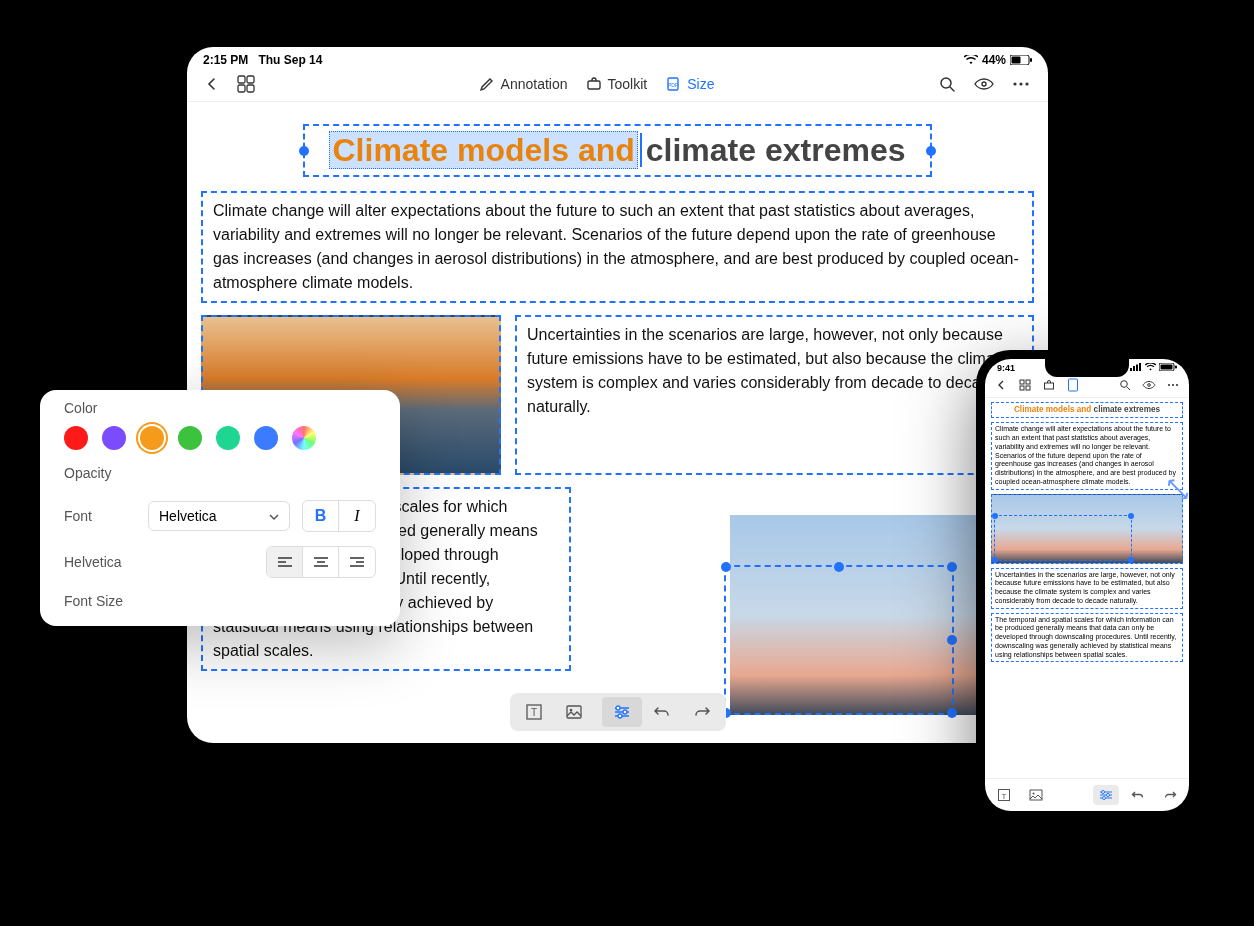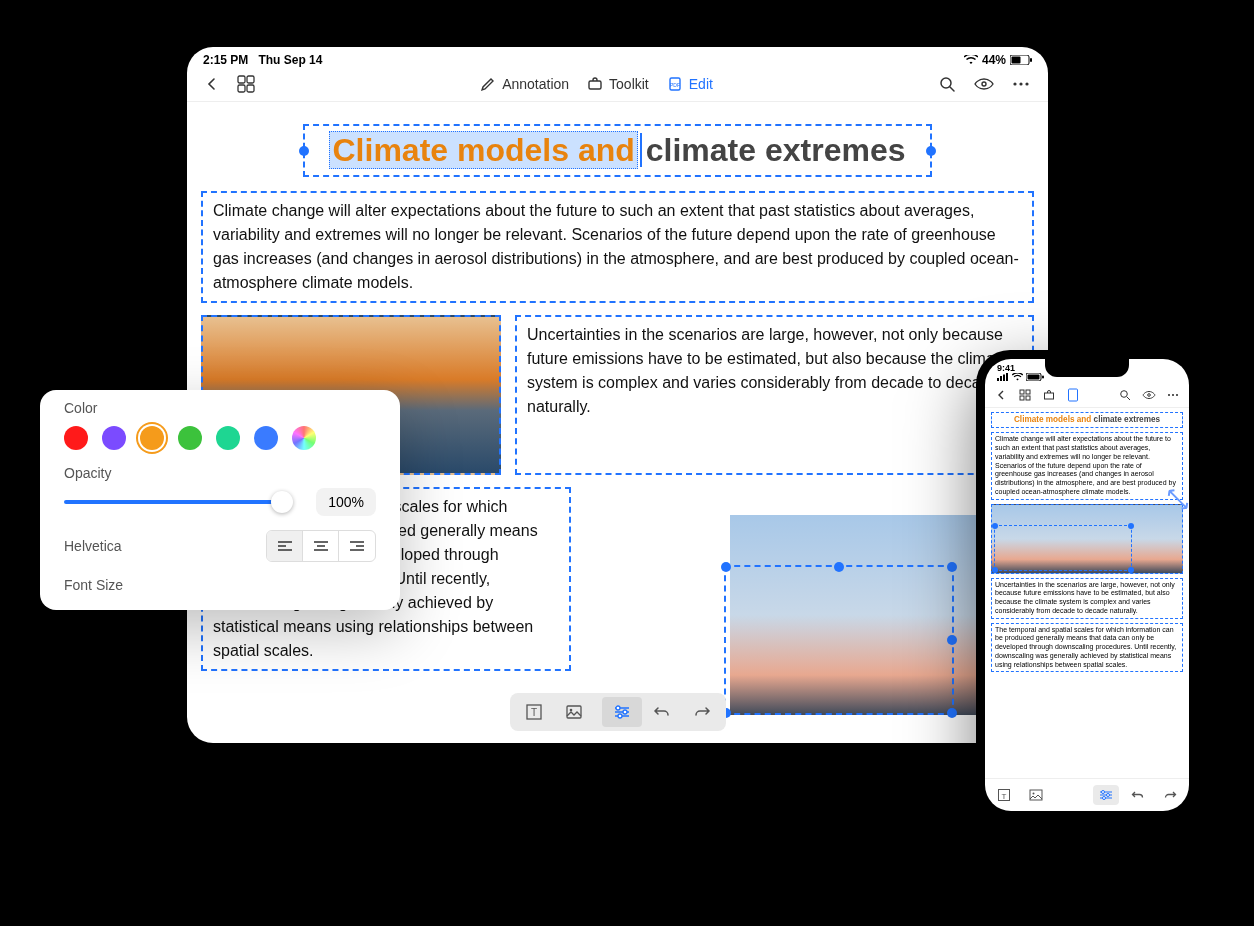--- a/index.html
+++ b/index.html
@@ -50,21 +50,21 @@
 .bi-group, .align-group { display: flex; border: 1px solid #ddd; border-radius: 6px; overflow: hidden; }
 .bi-group .bi, .align-group .al { width: 36px; height: 30px; display: flex; align-items: center; justify-content: center; cursor: pointer; border-right: 1px solid #ddd; }
 .bi-group .bi:last-child, .align-group .al:last-child { border-right: none; }
 .bi.on { color: #2173ff; font-weight: 700; }
 .al.on { background: #f0f0f0; }
 
 
 .iphone { position: absolute; right: 56px; top: 350px; width: 222px; height: 470px; background: #000; border-radius: 34px; padding: 9px; box-shadow: 0 25px 70px rgba(0,0,0,.5); }
 .iphone-screen { background: #fff; border-radius: 26px; width: 100%; height: 100%; overflow: hidden; display: flex; flex-direction: column; position: relative; }
 .notch { position: absolute; top: 0; left: 50%; transform: translateX(-50%); width: 84px; height: 18px; background: #000; border-radius: 0 0 12px 12px; z-index: 5; }
-.ph-sb { font-size: 9px; font-weight: 600; padding: 4px 12px 0; display: flex; justify-content: space-between; flex-direction: column; }
+.ph-sb { font-size: 9px; font-weight: 600; padding: 4px 12px 0; display: flex; justify-content: space-between; }
 .ph-tb { display: flex; align-items: center; padding: 4px 8px; gap: 8px; font-size: 11px; border-bottom: 1px solid #eee; }
 .ph-tb .sp { flex: 1; }
 .ph-tb .b { width: 16px; height: 16px; display: flex; align-items: center; justify-content: center; color: #555; cursor: pointer; }
 .ph-tb .b.on { color: #2173ff; }
 .ph-doc { flex: 1; padding: 4px 6px; font-size: 7px; line-height: 1.25; overflow: hidden; }
 .ph-doc .t { border: 1px dashed #2173ff; margin-bottom: 4px; padding: 2px 3px; }
 .ph-h1 { font-size: 8.2px; font-weight: 700; color: #444; text-align: center; }
 .ph-h1 .hl { color: #e8830e; }
 .ph-img { height: 70px; border: 1px dashed #2173ff; margin-bottom: 4px; background: linear-gradient(180deg,#a8c8e8 0,#c8d8e8 50%,#e8a890 80%,#404a5a 100%); position: relative; }
 .ph-bb { border-top: 1px solid #eee; padding: 6px; display: flex; gap: 6px; justify-content: center; align-items: center; }
@@ -131,21 +131,21 @@
           </span>
         <span>Toolkit</span>
       </span>
       <span class="tool-btn active">
         <span class="icon">
             <svg width="16" height="16" viewBox="0 0 16 16">
               <rect x="3" y="2" width="10" height="12" rx="1.5" fill="none" stroke="#2173ff" stroke-width="1.4"></rect>
               <text x="8" y="11" text-anchor="middle" font-size="5" fill="#2173ff">PDF</text>
             </svg>
           </span>
-        <span>Edit</span>
+        <span>Size</span>
       </span>
       <span class="spacer"></span>
       <span class="icon">
           <svg width="18" height="18" viewBox="0 0 18 18">
             <circle cx="8" cy="8" r="5" fill="none" stroke="#333" stroke-width="1.5"></circle>
             <path d="M12 12l4 4" stroke="#333" stroke-width="1.5" stroke-linecap="round"></path>
           </svg>
         </span>
       <span class="icon">
           <svg width="20" height="14" viewBox="0 0 20 14">
@@ -240,27 +240,33 @@
     <div class="swatches">
       <span class="sw" style="background:#ff1a1a;color:#ff1a1a"></span>
       <span class="sw" style="background:#7b4bff;color:#7b4bff"></span>
       <span class="sw sel" style="background:#f59b1b;color:#f59b1b"></span>
       <span class="sw" style="background:#3cc23c;color:#3cc23c"></span>
       <span class="sw" style="background:#1ed692;color:#1ed692"></span>
       <span class="sw" style="background:#3a7bff;color:#3a7bff"></span>
       <span class="sw wheel"></span>
     </div>
   </div>
-  <div style="margin-bottom:6px"><span class="panel-label">Opacity</span></div>
+  <div style="margin-bottom:18px"><span class="panel-label">Opacity</span></div>
   <div class="panel-row">
-    <div class="slider">
-      <div class="track" style="width:88%"></div>
-      <div class="thumb" style="left:86%"></div>
-    </div>
-    <div class="out-box">100%</div>
+    <span class="panel-label">Font</span>
+    <div class="font-sel">
+      <span>Helvetica</span>
+      <span><svg width="10" height="8" viewBox="0 0 10 8">
+            <path d="M1 2l4 4 4-4" fill="none" stroke="#555" stroke-width="1.5"></path>
+          </svg></span>
+    </div>
+    <div class="bi-group">
+      <span class="bi on">B</span>
+      <span class="bi" style="font-style:italic;font-family:serif">I</span>
+    </div>
   </div>
   <div class="panel-row">
     <span class="panel-label" style="width:auto;flex:1">Helvetica</span>
     <div class="align-group">
       <span class="al on">
           <svg width="16" height="12" viewBox="0 0 16 12">
             <path d="M1 2h14M1 6h8M1 10h14" stroke="#333" stroke-width="1.5"></path>
           </svg>
         </span>
       <span class="al">

